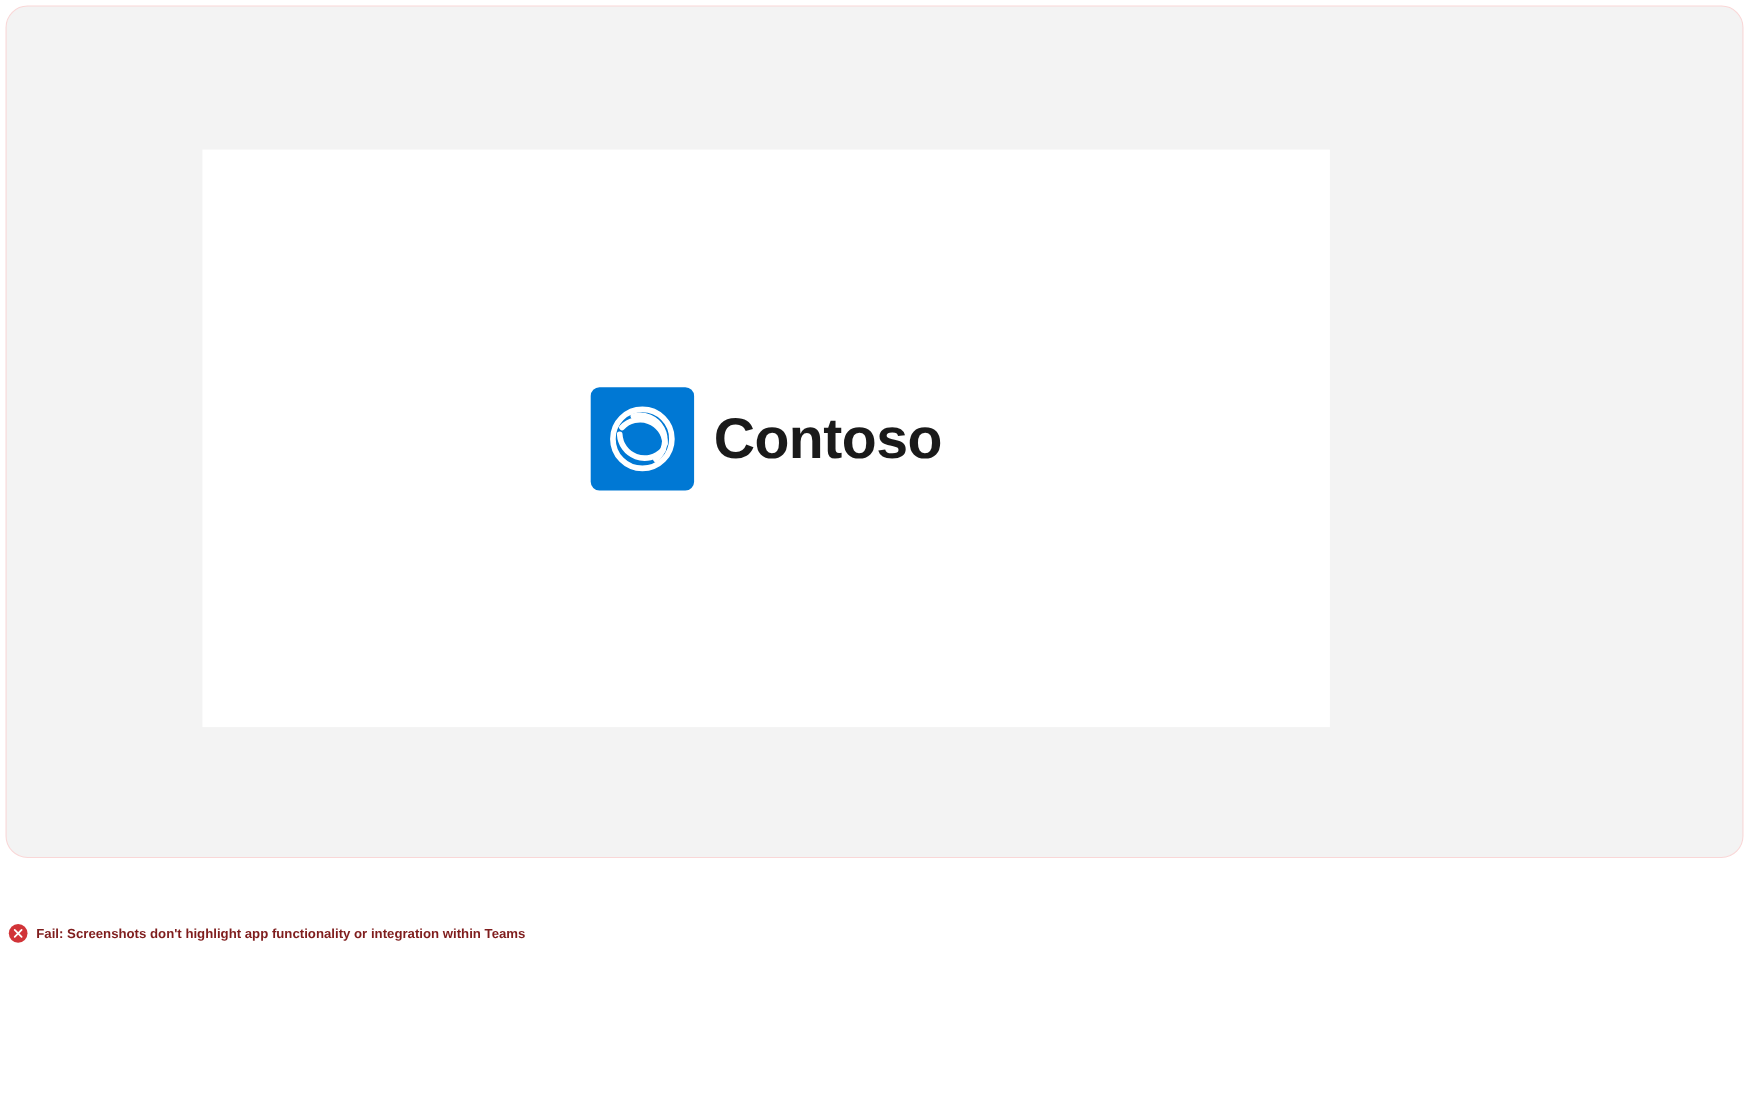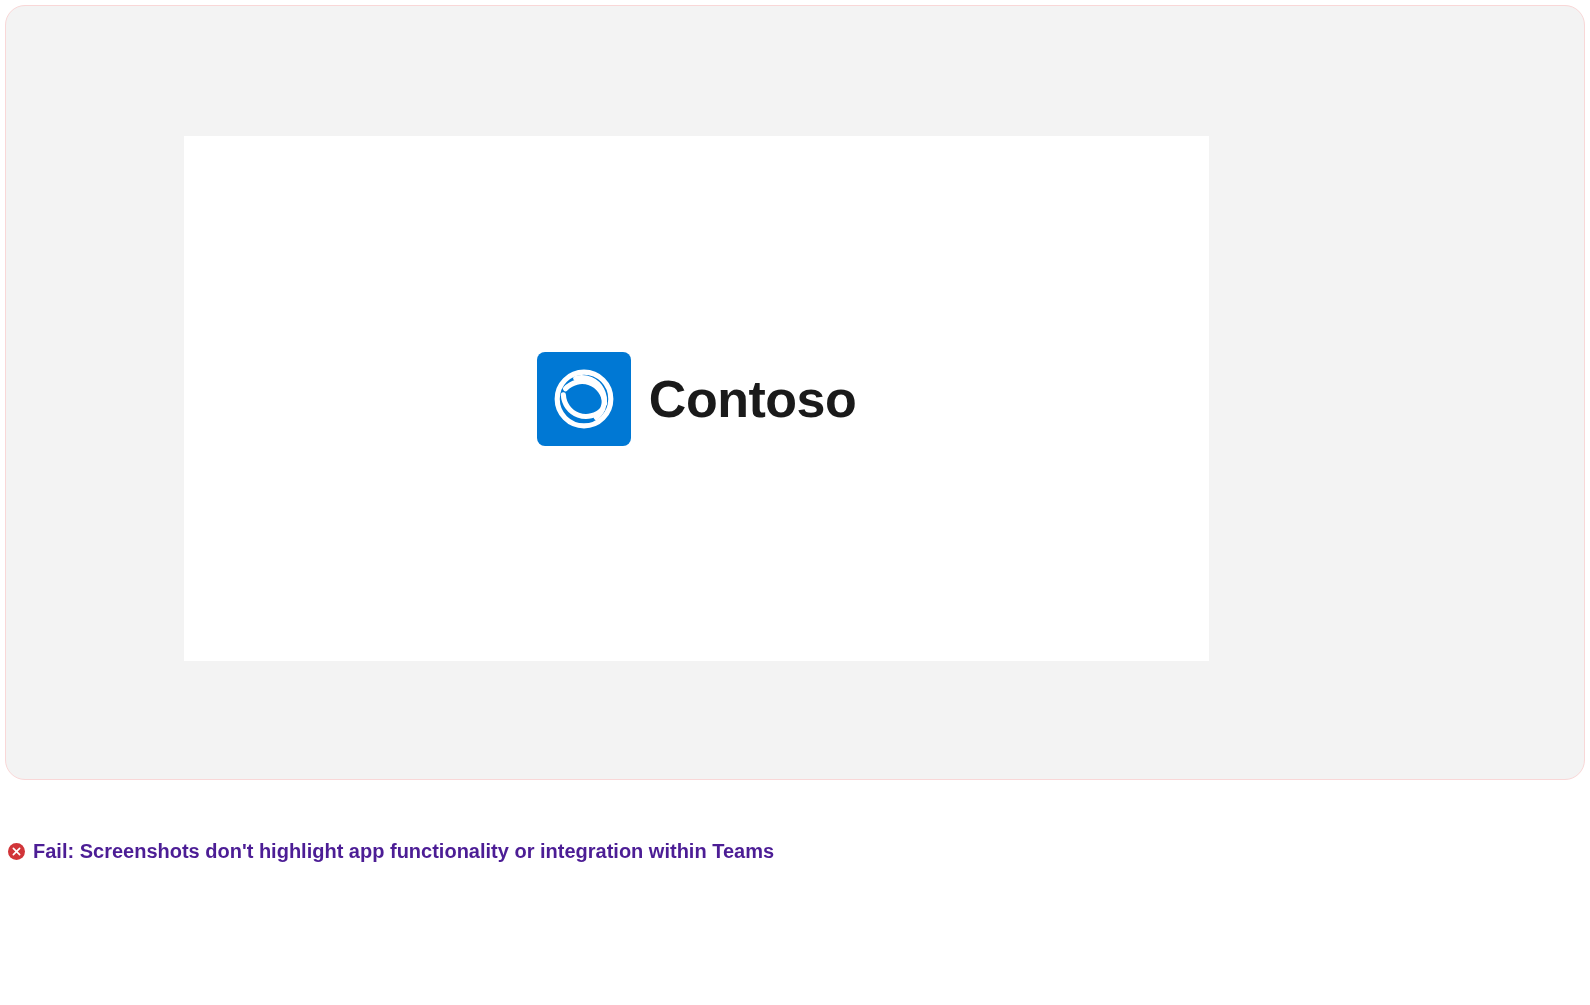--- a/index.html
+++ b/index.html
@@ -75,23 +75,23 @@
       display: flex;
       align-items: center;
       justify-content: center;
       flex-shrink: 0;
     }
     .fail-icon svg {
       width: 9px;
       height: 9px;
     }
     .caption-text {
-      font-size: 20px;
+      font-size: 12px;
       font-weight: 700;
-      color: #4c1d95;
+      color: #7f1d1d;
     }
   </style>
 </head>
 <body>
 
 <div class="outer-frame">
   <div class="inner-card">
     <div class="logo-block">
       <div class="logo-square">
         <svg viewBox="0 0 64 64" fill="none" stroke="#ffffff" stroke-width="5" stroke-linecap="round">

